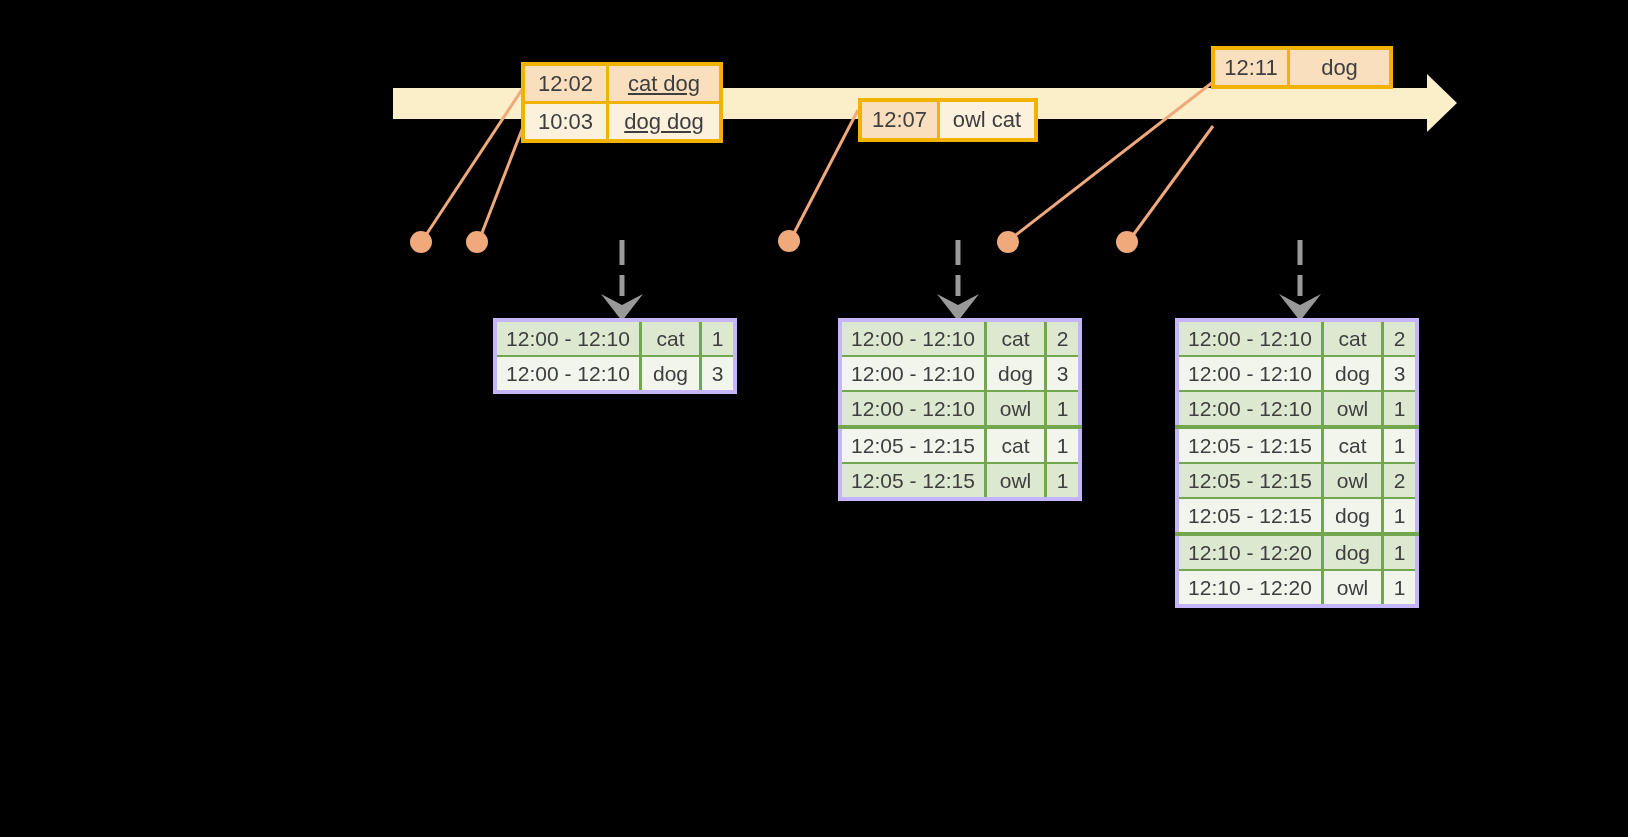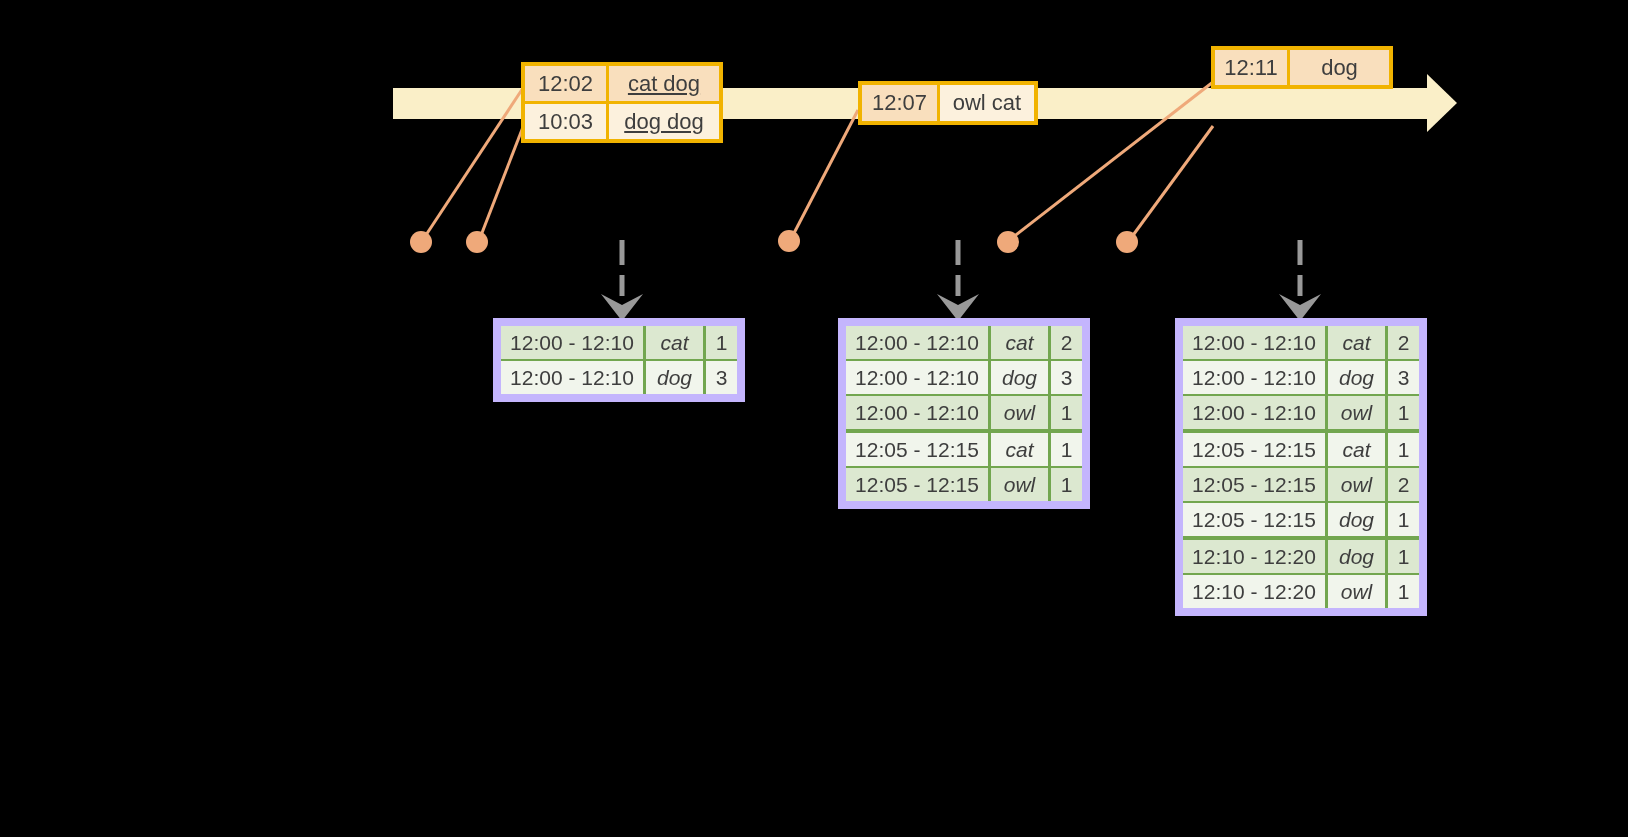--- a/index.html
+++ b/index.html
@@ -9,37 +9,37 @@
 
   
   .event-box{position:absolute;border-collapse:collapse;border:4px solid #F1B300;
              background:#FCF1DD;table-layout:fixed;}
   .event-box td{border:3px solid #F1B300;text-align:center;vertical-align:middle;
                 font-size:22px;color:#3E3E3E;padding:0;height:35px;overflow:hidden;white-space:nowrap;}
   tr.row-peach td, td.cell-peach{background:#F9DFBD;}
   tr.row-cream td, td.cell-cream{background:#FCF1DD;}
   #event-box-0{left:521px;top:62px;}
   #event-box-0 .time-cell{width:81px;}  #event-box-0 .word-cell{width:110px;text-decoration:underline;}
-  #event-box-1{left:858px;top:81px;}
+  #event-box-1{left:858px;top:98px;}
   #event-box-1 td{height:36px;}
   #event-box-1 .time-cell{width:75px;}  #event-box-1 .word-cell{width:94px;margin-left:20px;}
   #event-box-2{left:1211px;top:46px;}
   #event-box-2 .time-cell{width:72px;}  #event-box-2 .word-cell{width:99px;}
 
   
-  .result-table{position:absolute;border-collapse:collapse;border:8px solid #c4b5fd;
+  .result-table{position:absolute;border-collapse:collapse;border:4px solid #c4b5fd;
                 table-layout:fixed;}
   .result-table td{border:2px solid #72A64F;border-left-width:3px;border-right-width:3px;
                    text-align:center;vertical-align:middle;font-size:21px;color:#3E3E3E;
                    padding:0;height:33px;overflow:hidden;white-space:nowrap;}
   .result-table tr.row-dark td{background:#DCE8D0;}
   .result-table tr.row-light td{background:#F1F5EC;}
   .result-table tr.group-start td{border-top-width:4px;}
   .result-table .col-window{width:142px;}
-  .result-table .col-word{width:57px;font-style:italic;}
+  .result-table .col-word{width:57px;}
   .result-table .col-count{width:31px;}
   #result-table-0{left:493px;top:318px;}
   #result-table-1{left:838px;top:318px;}
   #result-table-2{left:1175px;top:318px;}
 </style>
 </head>
 <body>
 
 <div class="canvas">
 

